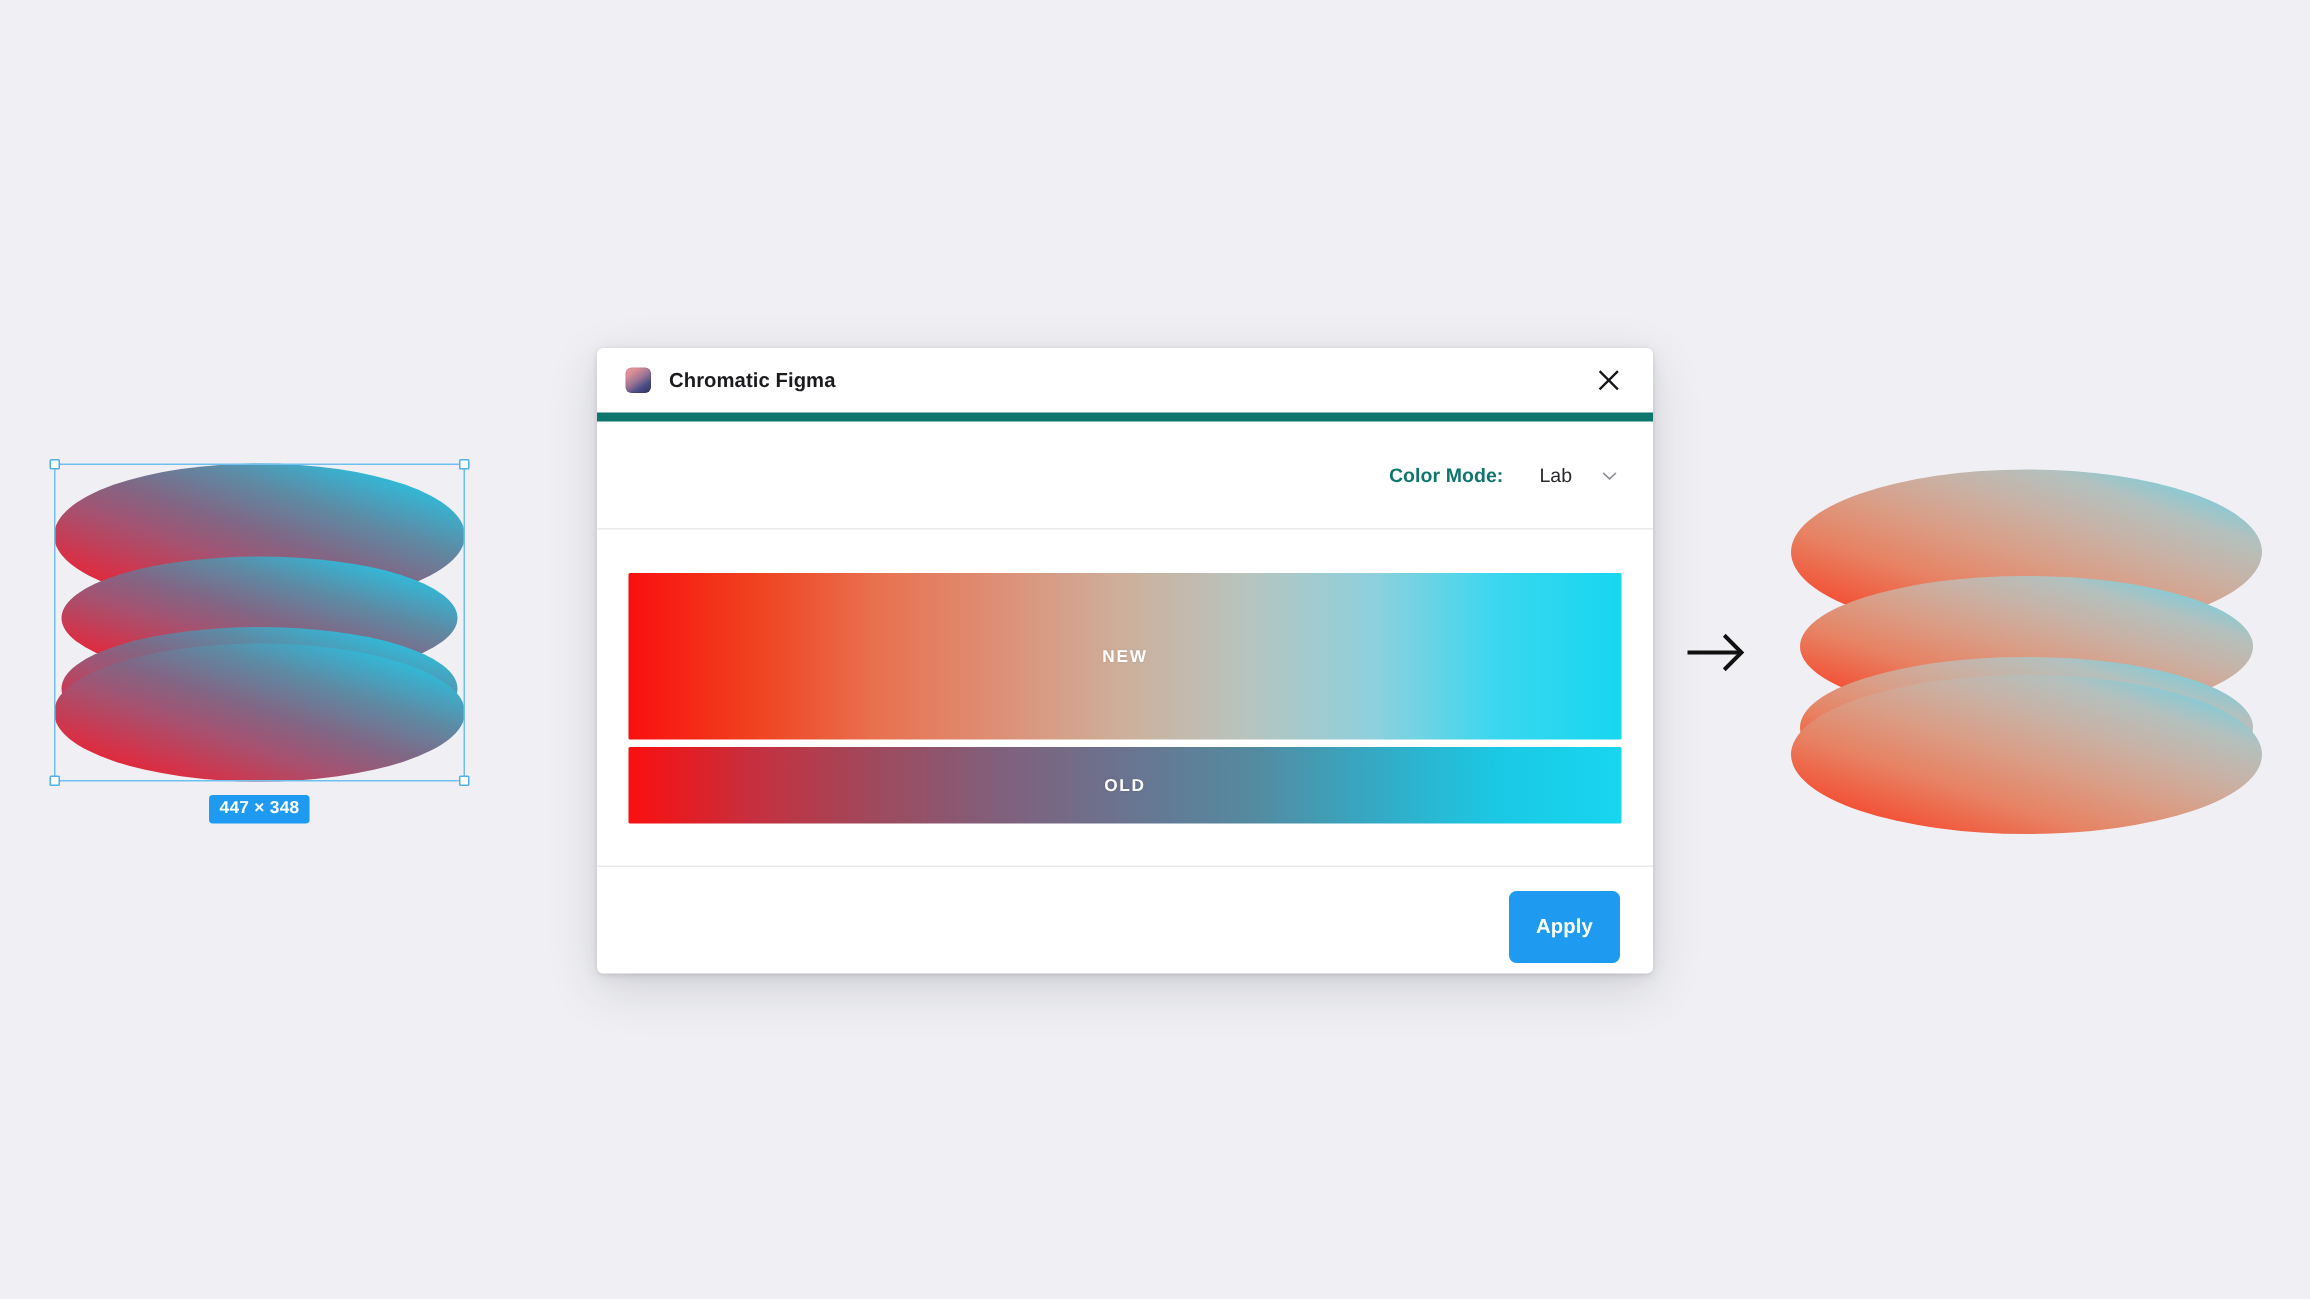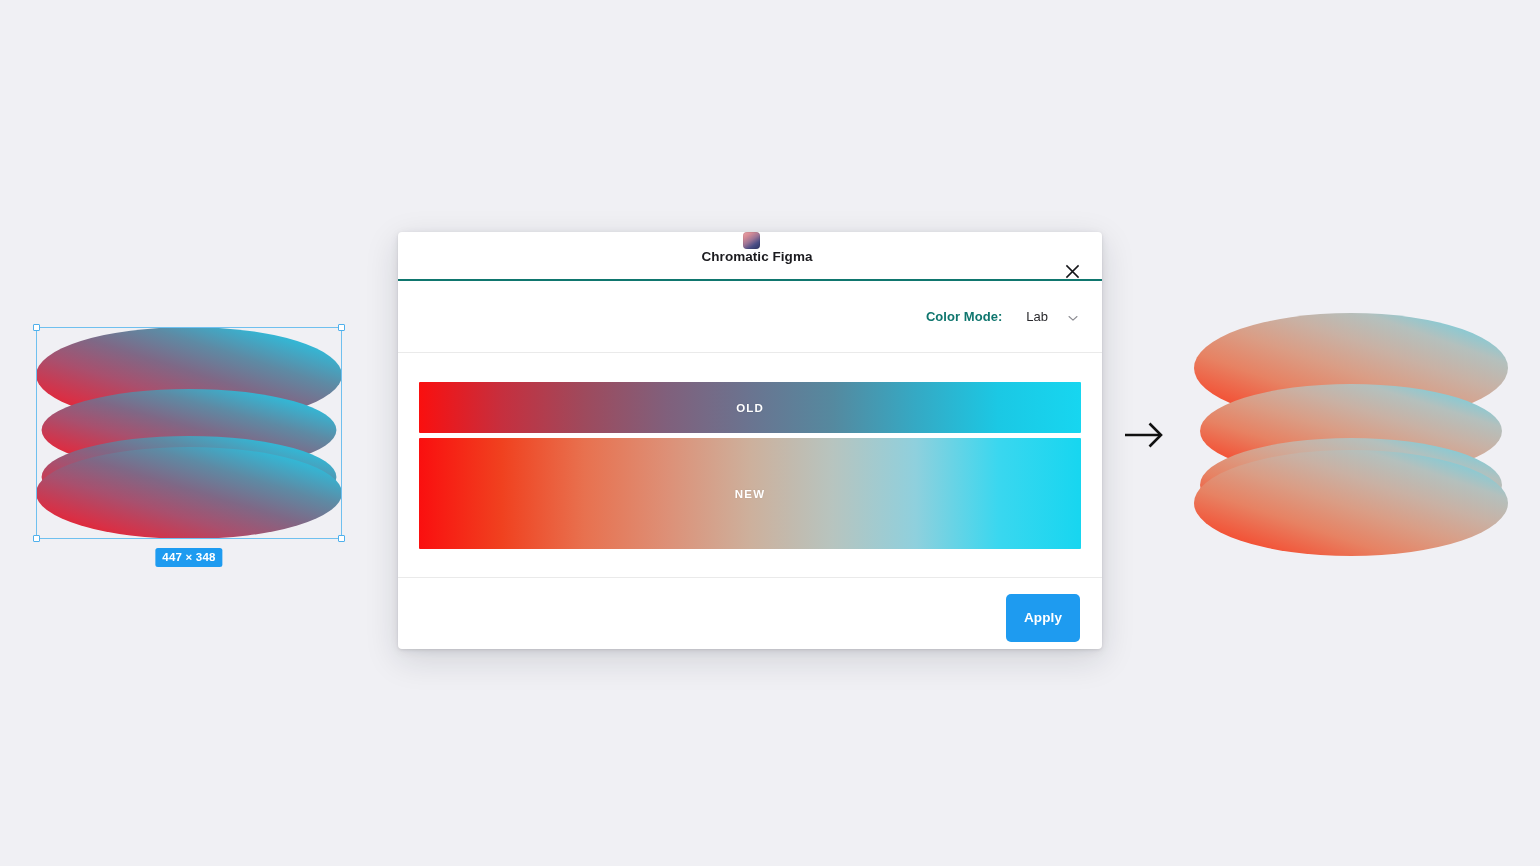--- a/index.html
+++ b/index.html
@@ -19,22 +19,22 @@
   
   #stage {
     position: absolute;
     inset: 0;
   }
 
   
   #source-group {
     position: absolute;
     left: 36px;
-    top: 327px;
-    width: 306px;
+    top: 309px;
+    width: 274px;
     height: 212px;
   }
   .blob-stack {
     position: relative;
     width: 100%;
     height: 100%;
   }
   .blob-stack svg {
     display: block;
     width: 100%;
@@ -116,26 +116,25 @@
                 0 2px 10px rgba(22,25,40,.07);
     display: flex;
     flex-direction: column;
     overflow: hidden;
   }
 
   
   #title-bar {
     height: 49px;
     min-height: 49px;
-    border-bottom: 2px solid #0f766e;
+    border-bottom: 6px solid #0f766e;
     display: flex;
     align-items: center;
     padding: 0 17px 0 19px;
     box-sizing: border-box;
-    flex-direction: column;
   }
   #plugin-icon {
     width: 17px;
     height: 17px;
     border-radius: 4px;
     background:
       linear-gradient(145deg,
         #e8a0a6 0%,
         #d98d96 22%,
         #9c7495 48%,
@@ -343,25 +342,25 @@
       <span id="chevron-down-icon">
         <svg width="10" height="7" viewBox="0 0 10 7" fill="none" aria-hidden="true">
           <path d="M1 1.5 L5 5.2 L9 1.5" stroke="currentColor" stroke-width="1.1" stroke-linecap="round" stroke-linejoin="round" fill="none"></path>
         </svg>
       </span>
     </div>
   </div>
 
   <div id="preview-body">
     <div id="gradient-preview">
+      <div class="gradient-bar" id="bar-new" style="background: linear-gradient(to right, rgb(250, 15, 15) 0%, rgb(240, 65, 31) 12.5%, rgb(232, 113, 79) 25%, rgb(221, 144, 119) 37.5%, rgb(205, 176, 156) 50%, rgb(183, 196, 191) 62.5%, rgb(143, 208, 221) 75%, rgb(58, 215, 239) 87.5%, rgb(23, 214, 240) 100%);">
+        <span class="bar-label">NEW</span>
+      </div>
       <div class="gradient-bar" id="bar-old" style="background: linear-gradient(to right, rgb(250, 15, 15) 0%, rgb(198, 47, 62) 12.5%, rgb(158, 74, 93) 25%, rgb(128, 96, 124) 37.5%, rgb(106, 116, 144) 50%, rgb(85, 137, 159) 62.5%, rgb(53, 169, 196) 75%, rgb(27, 200, 228) 87.5%, rgb(23, 214, 240) 100%);">
         <span class="bar-label">OLD</span>
       </div>
-      <div class="gradient-bar" id="bar-new" style="background: linear-gradient(to right, rgb(250, 15, 15) 0%, rgb(240, 65, 31) 12.5%, rgb(232, 113, 79) 25%, rgb(221, 144, 119) 37.5%, rgb(205, 176, 156) 50%, rgb(183, 196, 191) 62.5%, rgb(143, 208, 221) 75%, rgb(58, 215, 239) 87.5%, rgb(23, 214, 240) 100%);">
-        <span class="bar-label">NEW</span>
-      </div>
     </div>
   </div>
 
   <div id="footer-bar">
     <button id="apply-button" style="background: rgb(30, 155, 240);">Apply</button>
   </div>
 </div>
 
 </body></html>

